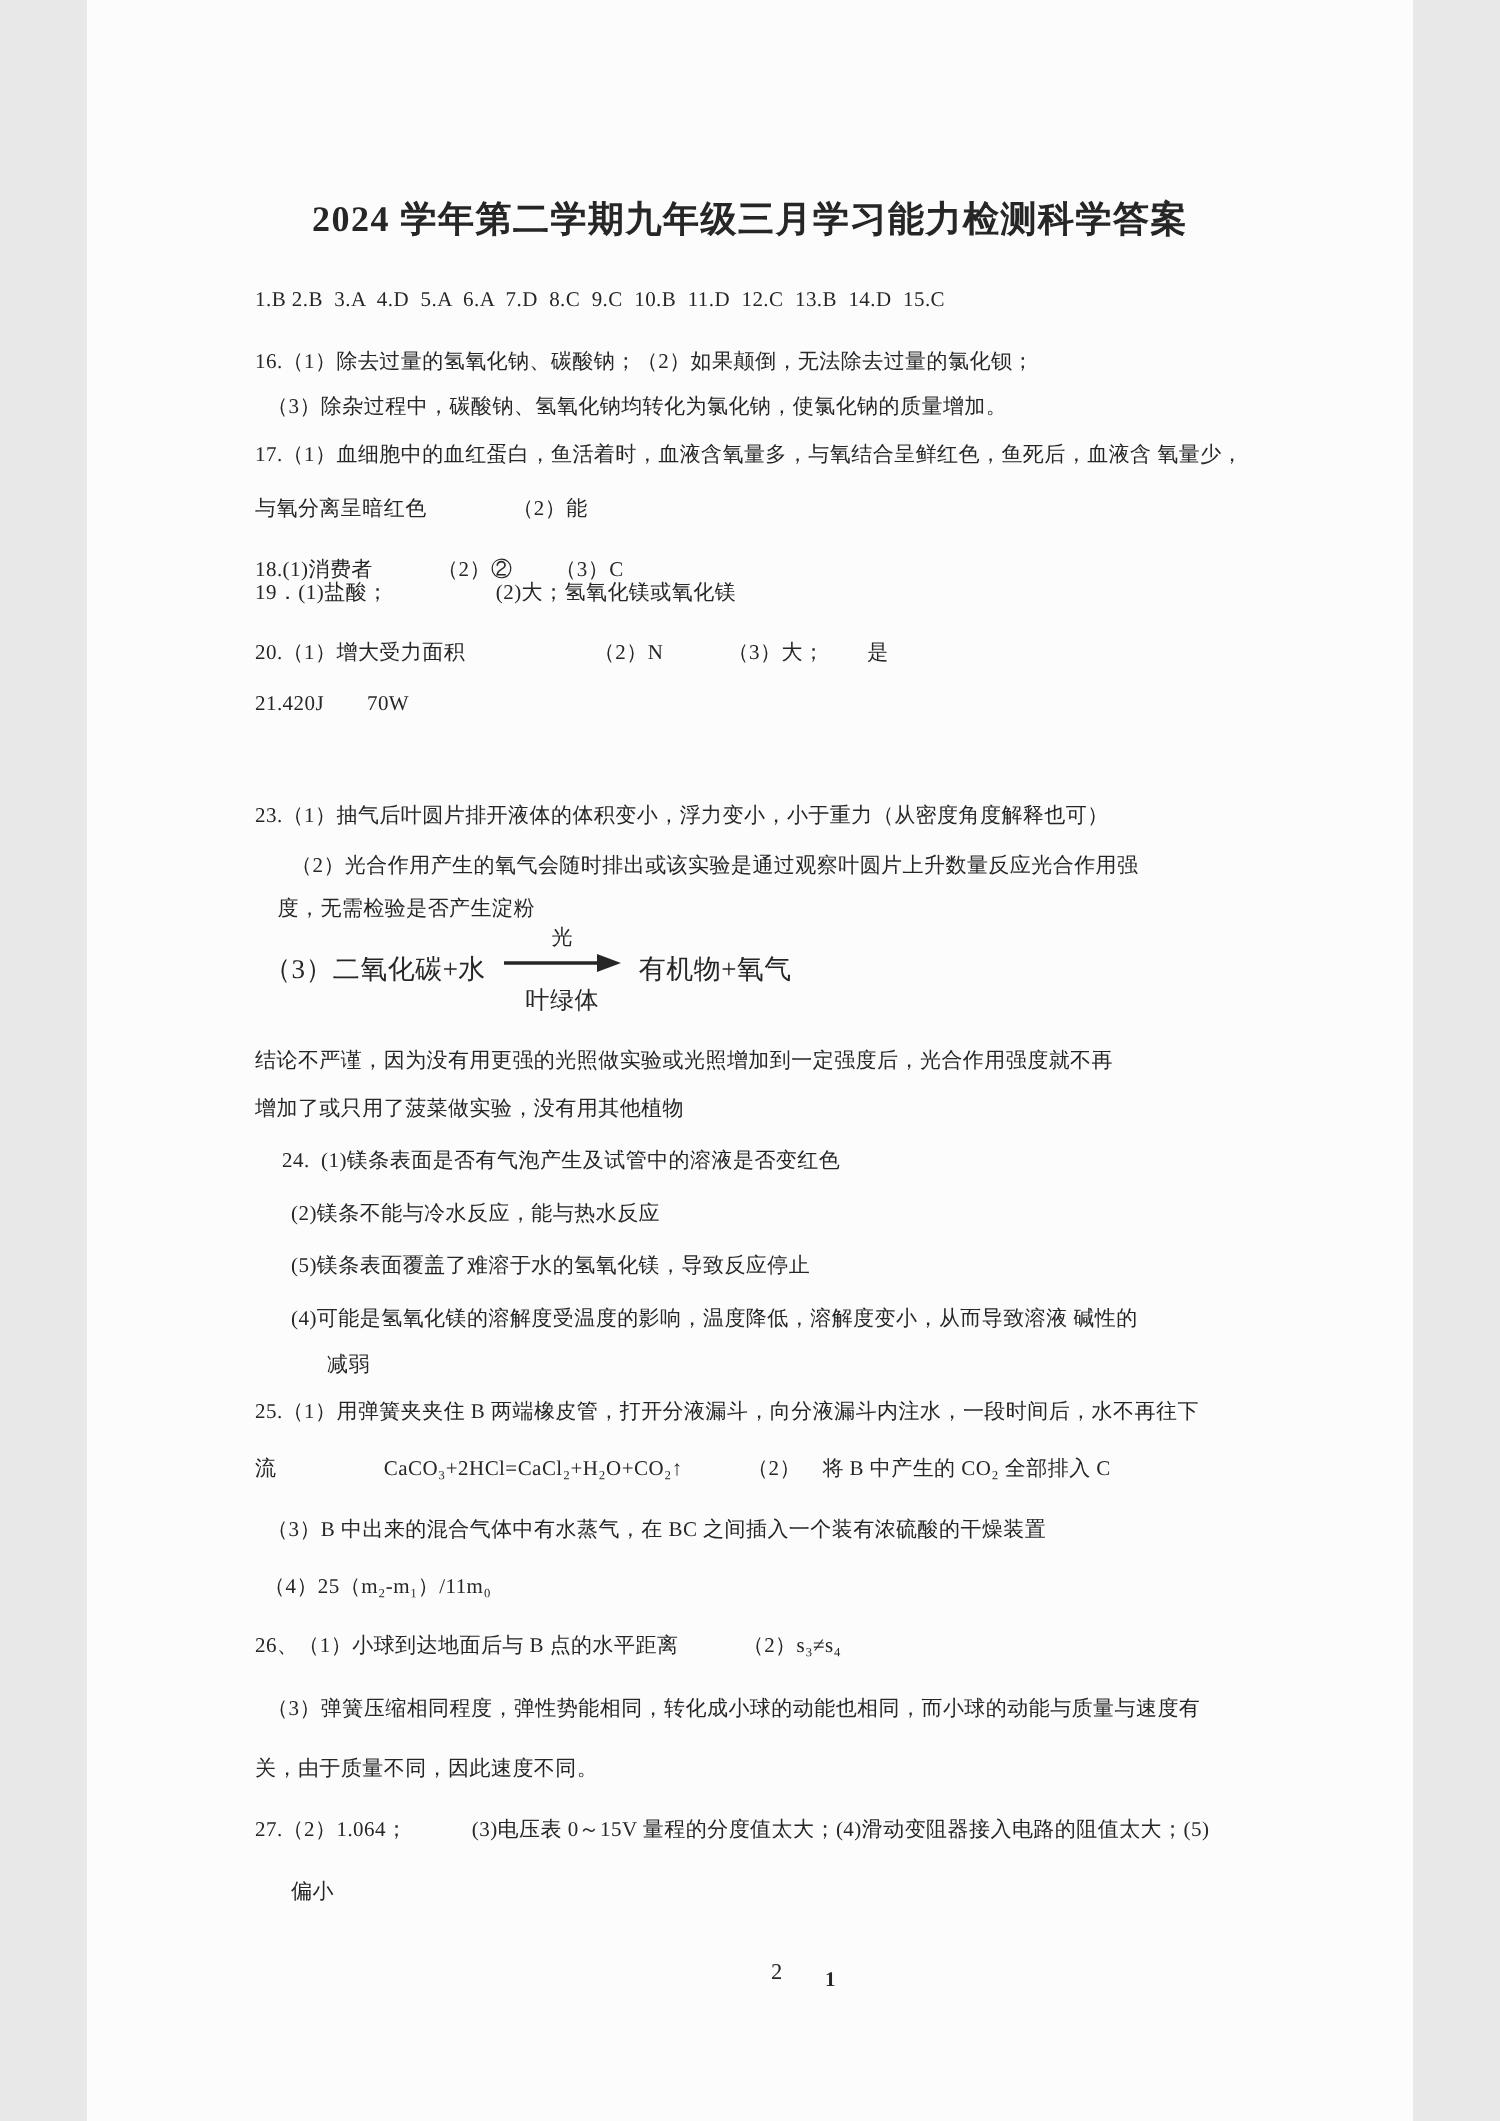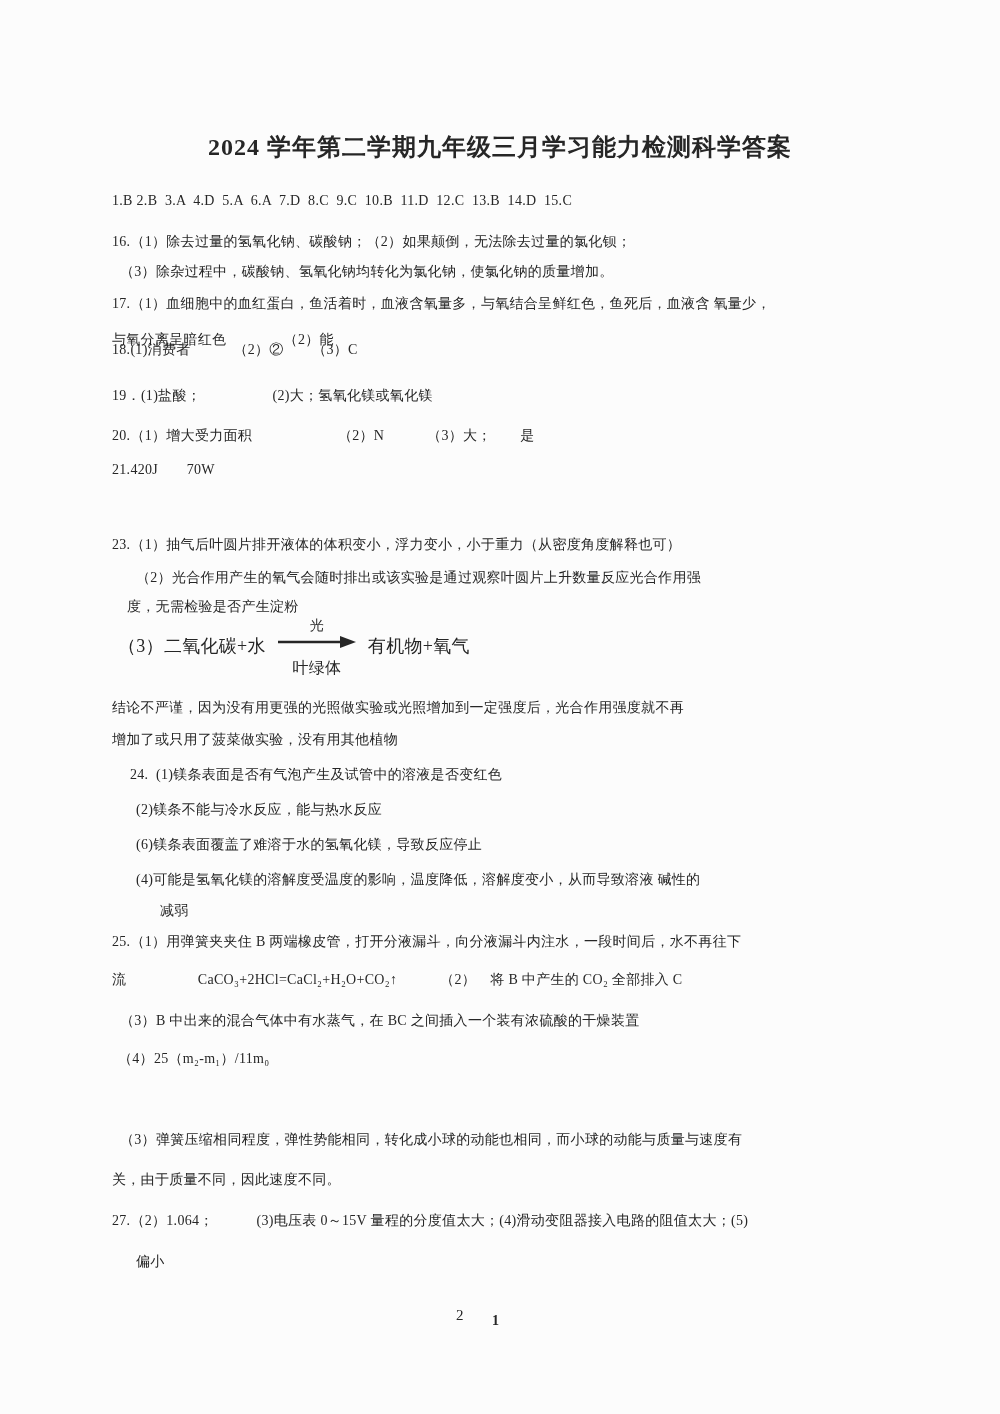--- a/index.html
+++ b/index.html
@@ -2,21 +2,21 @@
 <html><head>
 <meta charset="utf-8">
 <style>
   html, body {
     margin: 0;
     padding: 0;
     background: #e8e8e8;
   }
   .page {
     position: relative;
-    width: 1000px;
+    width: 884px;
     height: 1414px;
     margin: 0 auto;
     background: #fcfcfc;
     font-family: "Liberation Serif", "DejaVu Serif", serif;
     color: #262626;
     overflow: hidden;
   }
   .doc-title {
     position: absolute;
     top: 131px;
@@ -80,21 +80,21 @@
   <div class="doc-title">2024 学年第二学期九年级三月学习能力检测科学答案</div>
 
   <div class="ln" style="top:186px; left:112px;">1.B 2.B  3.A  4.D  5.A  6.A  7.D  8.C  9.C  10.B  11.D  12.C  13.B  14.D  15.C</div>
 
   <div class="ln" style="top:227px; left:112px;">16.（1）除去过量的氢氧化钠、碳酸钠；（2）如果颠倒，无法除去过量的氯化钡；</div>
   <div class="ln" style="top:257px; left:120px;">（3）除杂过程中，碳酸钠、氢氧化钠均转化为氯化钠，使氯化钠的质量增加。</div>
 
   <div class="ln" style="top:289px; left:112px;">17.（1）血细胞中的血红蛋白，鱼活着时，血液含氧量多，与氧结合呈鲜红色，鱼死后，血液含 氧量少，</div>
   <div class="ln" style="top:325px; left:112px;">与氧分离呈暗红色　　　　（2）能</div>
 
-  <div class="ln" style="top:335px; left:112px;">18.(1)消费者　　　（2）②　　（3）C</div>
+  <div class="ln" style="top:366px; left:112px;">18.(1)消费者　　　（2）②　　（3）C</div>
 
   <div class="ln" style="top:381px; left:112px;">19．(1)盐酸；　　　　　(2)大；氢氧化镁或氧化镁</div>
 
   <div class="ln" style="top:421px; left:112px;">20.（1）增大受力面积　　　　　　（2）N　　　（3）大；　　是</div>
 
   <div class="ln" style="top:455px; left:112px;">21.420J　　70W</div>
 
 
   <div class="ln" style="top:530px; left:112px;text-align:right;">23.（1）抽气后叶圆片排开液体的体积变小，浮力变小，小于重力（从密度角度解释也可）</div>
   <div class="ln" style="top:563px; left:136px;">（2）光合作用产生的氧气会随时排出或该实验是通过观察叶圆片上升数量反应光合作用强</div>
@@ -111,29 +111,30 @@
       <span class="cond-bottom">叶绿体</span>
     </span>
     <span>有机物+氧气</span>
   </div>
 
   <div class="ln" style="top:693px; left:112px;">结论不严谨，因为没有用更强的光照做实验或光照增加到一定强度后，光合作用强度就不再</div>
   <div class="ln" style="top:725px; left:112px;">增加了或只用了菠菜做实验，没有用其他植物</div>
 
   <div class="ln" style="top:760px; left:130px;">24.  (1)镁条表面是否有气泡产生及试管中的溶液是否变红色</div>
   <div class="ln" style="top:795px; left:136px;">(2)镁条不能与冷水反应，能与热水反应</div>
-  <div class="ln" style="top:830px; left:136px;">(6)镁条表面覆盖了难溶于水的氢氧化镁，导致反应停止</div>
+  <div class="ln" style="top:830px; left:136px;">(5)镁条表面覆盖了难溶于水的氢氧化镁，导致反应停止</div>
   <div class="ln" style="top:865px; left:136px;">(4)可能是氢氧化镁的溶解度受温度的影响，温度降低，溶解度变小，从而导致溶液 碱性的</div>
   <div class="ln" style="top:896px; left:160px;">减弱</div>
 
   <div class="ln" style="top:927px; left:112px;">25.（1）用弹簧夹夹住 B 两端橡皮管，打开分液漏斗，向分液漏斗内注水，一段时间后，水不再往下</div>
   <div class="ln" style="top:965px; left:112px;">流　　　　　CaCO₃+2HCl=CaCl₂+H₂O+CO₂↑　　　（2）　将 B 中产生的 CO₂ 全部排入 C</div>
   <div class="ln" style="top:1006px; left:120px;">（3）B 中出来的混合气体中有水蒸气，在 BC 之间插入一个装有浓硫酸的干燥装置</div>
   <div class="ln" style="top:1044px; left:118px;">（4）25（m₂-m₁）/11m₀</div>
 
+  <div class="ln" style="top:1083px; left:112px;">26、（1）小球到达地面后与 B 点的水平距离　　　（2）s₃≠s₄</div>
   <div class="ln" style="top:1125px; left:120px;">（3）弹簧压缩相同程度，弹性势能相同，转化成小球的动能也相同，而小球的动能与质量与速度有</div>
   <div class="ln" style="top:1165px; left:112px;">关，由于质量不同，因此速度不同。</div>
 
   <div class="ln" style="top:1206px; left:112px;">27.（2）1.064；　　　(3)电压表 0～15V 量程的分度值太大；(4)滑动变阻器接入电路的阻值太大；(5)</div>
   <div class="ln" style="top:1247px; left:136px;">偏小</div>
 
   <div class="footer-num" style="top:1306px; left:456px;">2</div>
   <div class="footer-num bold" style="top:1312px; left:492px;">1</div>
 
 </div>

